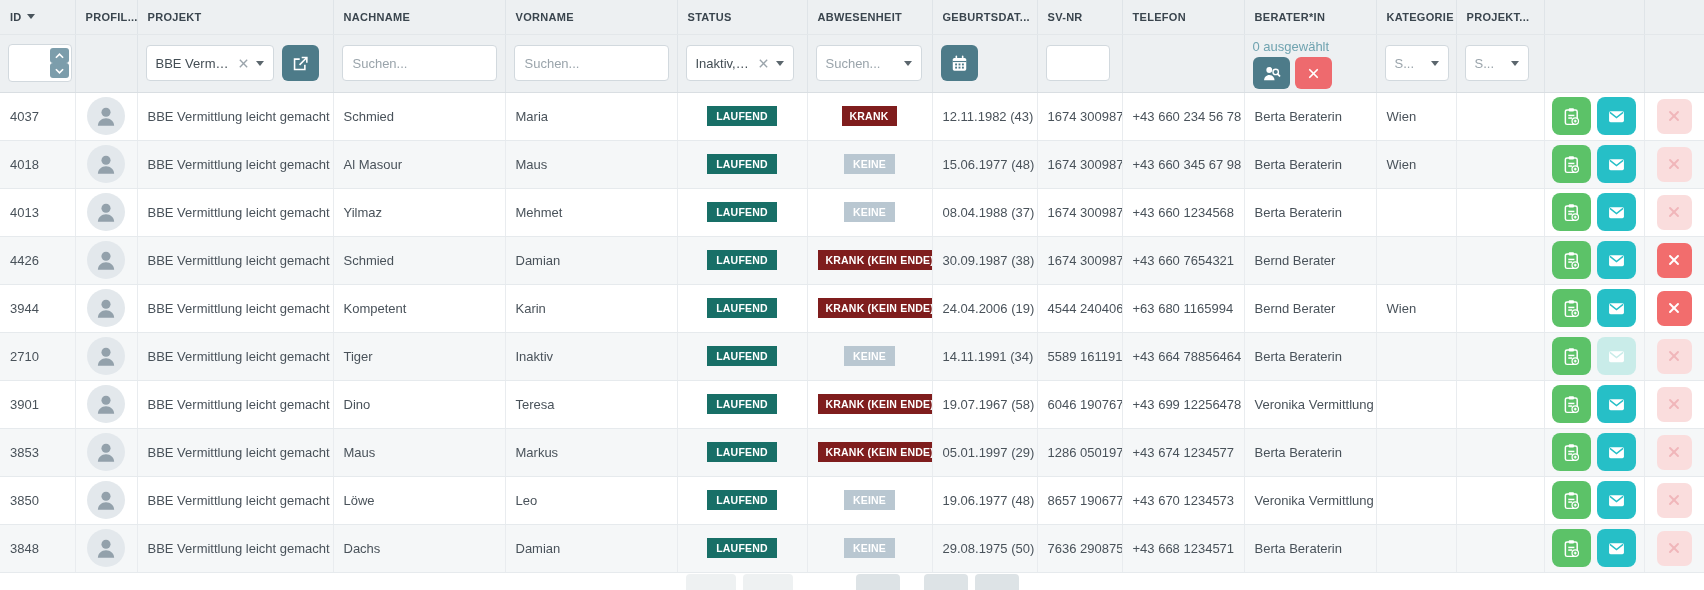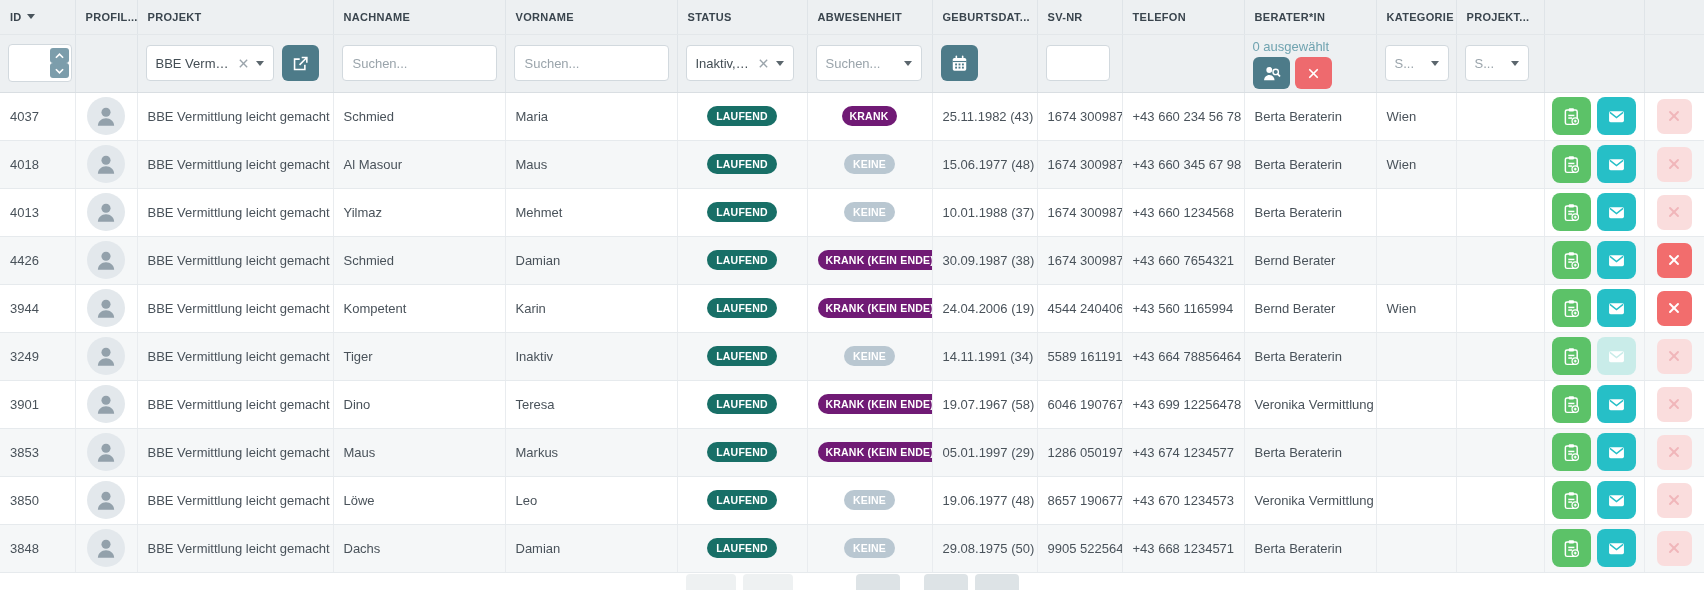--- a/index.html
+++ b/index.html
@@ -64,25 +64,25 @@
     white-space:nowrap; overflow:hidden; vertical-align:middle;
   }
   tbody tr:nth-child(even) td { background:#f5f7f8; }
   .c-center { text-align:center; }
 
   .avatar {
     display:inline-flex; width:38px; height:38px; border-radius:50%; background:#e3e8ec;
     align-items:center; justify-content:center; overflow:hidden; cursor:pointer;
   }
   .badge {
-    display:inline-block; padding:4px 9px; border-radius:10px;
+    display:inline-block; padding:4px 9px; border-radius:0;
     font-size:10.5px; font-weight:700; color:#fff; letter-spacing:.2px;
   }
   .badge-laufend { background:#186f67; }
-  .badge-krank   { background:#701a75;padding-left:8px; }
+  .badge-krank   { background:#7f1d1d;padding-left:8px; }
   .badge-keine   { background:#b9c7d1; }
 
   .act-btn {
     width:39px; height:38px; border:none; border-radius:8px; padding:0; cursor:pointer;
     display:inline-flex; align-items:center; justify-content:center; vertical-align:middle;
   }
   .act-green { background:#5cc268; }
   .act-mail  { background:#26bfc7; }
   .act-mail.disabled { background:#c9ece9; cursor:default; }
   .act-mail .flap { stroke:#26bfc7; }
@@ -269,21 +269,21 @@
           <circle cx="12" cy="8.5" r="4.2" fill="#93a1ab"></circle>
           <path d="M4.5 21c0-4.1 3.4-7 7.5-7s7.5 2.9 7.5 7z" fill="#93a1ab"></path>
         </svg>
       </span>
     </td>
     <td><span>BBE Vermittlung leicht gemacht</span></td>
     <td><span>Schmied</span></td>
     <td><span>Maria</span></td>
     <td class="c-center"><span class="badge badge-laufend">LAUFEND</span></td>
     <td class="c-center"><span class="badge badge-krank">KRANK</span></td>
-    <td><span>25.11.1982 (43)</span></td>
+    <td><span>12.11.1982 (43)</span></td>
     <td><span>1674 300987</span></td>
     <td><span>+43 660 234 56 78</span></td>
     <td><span>Berta Beraterin</span></td>
     <td><span>Wien</span></td>
     <td><span></span></td>
     <td class="c-center" style="padding:0 5px">
       <span class="actions-wrap">
         <button class="act-btn act-green">
           <svg width="21" height="21" viewBox="0 0 24 24" fill="none" stroke="#fff" stroke-width="1.7">
             <rect x="5" y="4.5" width="13.5" height="16.5" rx="2"></rect>
@@ -371,21 +371,21 @@
           <circle cx="12" cy="8.5" r="4.2" fill="#93a1ab"></circle>
           <path d="M4.5 21c0-4.1 3.4-7 7.5-7s7.5 2.9 7.5 7z" fill="#93a1ab"></path>
         </svg>
       </span>
     </td>
     <td><span>BBE Vermittlung leicht gemacht</span></td>
     <td><span>Yilmaz</span></td>
     <td><span>Mehmet</span></td>
     <td class="c-center"><span class="badge badge-laufend">LAUFEND</span></td>
     <td class="c-center"><span class="badge badge-keine">KEINE</span></td>
-    <td><span>10.01.1988 (37)</span></td>
+    <td><span>08.04.1988 (37)</span></td>
     <td><span>1674 300987</span></td>
     <td><span>+43 660 1234568</span></td>
     <td><span>Berta Beraterin</span></td>
     <td><span></span></td>
     <td><span></span></td>
     <td class="c-center" style="padding:0 5px">
       <span class="actions-wrap">
         <button class="act-btn act-green">
           <svg width="21" height="21" viewBox="0 0 24 24" fill="none" stroke="#fff" stroke-width="1.7">
             <rect x="5" y="4.5" width="13.5" height="16.5" rx="2"></rect>
@@ -475,21 +475,21 @@
         </svg>
       </span>
     </td>
     <td><span>BBE Vermittlung leicht gemacht</span></td>
     <td><span>Kompetent</span></td>
     <td><span>Karin</span></td>
     <td class="c-center"><span class="badge badge-laufend">LAUFEND</span></td>
     <td class="c-center"><span class="badge badge-krank">KRANK (KEIN ENDE)</span></td>
     <td><span>24.04.2006 (19)</span></td>
     <td><span>4544 240406</span></td>
-    <td><span>+43 560 1165994</span></td>
+    <td><span>+63 680 1165994</span></td>
     <td><span>Bernd Berater</span></td>
     <td><span>Wien</span></td>
     <td><span></span></td>
     <td class="c-center" style="padding:0 5px">
       <span class="actions-wrap">
         <button class="act-btn act-green">
           <svg width="21" height="21" viewBox="0 0 24 24" fill="none" stroke="#fff" stroke-width="1.7">
             <rect x="5" y="4.5" width="13.5" height="16.5" rx="2"></rect>
             <rect x="8.8" y="2.6" width="6" height="3.6" rx="1" fill="#fff" stroke="none"></rect>
             <line x1="8.3" y1="10.8" x2="15.3" y2="10.8"></line>
@@ -510,21 +510,21 @@
     <td class="c-center" style="padding:0 5px">
       <button class="act-btn act-del">
         <svg width="16" height="16" viewBox="0 0 24 24">
           <line x1="6" y1="6" x2="18" y2="18" stroke-width="2.8" stroke-linecap="round"></line>
           <line x1="18" y1="6" x2="6" y2="18" stroke-width="2.8" stroke-linecap="round"></line>
         </svg>
       </button>
     </td>
   </tr>
       <tr>
-    <td><span>3249</span></td>
+    <td><span>2710</span></td>
     <td class="c-center" style="padding:0 5px">
       <span class="avatar">
         <svg width="26" height="26" viewBox="0 0 24 24">
           <circle cx="12" cy="8.5" r="4.2" fill="#93a1ab"></circle>
           <path d="M4.5 21c0-4.1 3.4-7 7.5-7s7.5 2.9 7.5 7z" fill="#93a1ab"></path>
         </svg>
       </span>
     </td>
     <td><span>BBE Vermittlung leicht gemacht</span></td>
     <td><span>Tiger</span></td>
@@ -729,21 +729,21 @@
           <path d="M4.5 21c0-4.1 3.4-7 7.5-7s7.5 2.9 7.5 7z" fill="#93a1ab"></path>
         </svg>
       </span>
     </td>
     <td><span>BBE Vermittlung leicht gemacht</span></td>
     <td><span>Dachs</span></td>
     <td><span>Damian</span></td>
     <td class="c-center"><span class="badge badge-laufend">LAUFEND</span></td>
     <td class="c-center"><span class="badge badge-keine">KEINE</span></td>
     <td><span>29.08.1975 (50)</span></td>
-    <td><span>9905 522564</span></td>
+    <td><span>7636 290875</span></td>
     <td><span>+43 668 1234571</span></td>
     <td><span>Berta Beraterin</span></td>
     <td><span></span></td>
     <td><span></span></td>
     <td class="c-center" style="padding:0 5px">
       <span class="actions-wrap">
         <button class="act-btn act-green">
           <svg width="21" height="21" viewBox="0 0 24 24" fill="none" stroke="#fff" stroke-width="1.7">
             <rect x="5" y="4.5" width="13.5" height="16.5" rx="2"></rect>
             <rect x="8.8" y="2.6" width="6" height="3.6" rx="1" fill="#fff" stroke="none"></rect>

